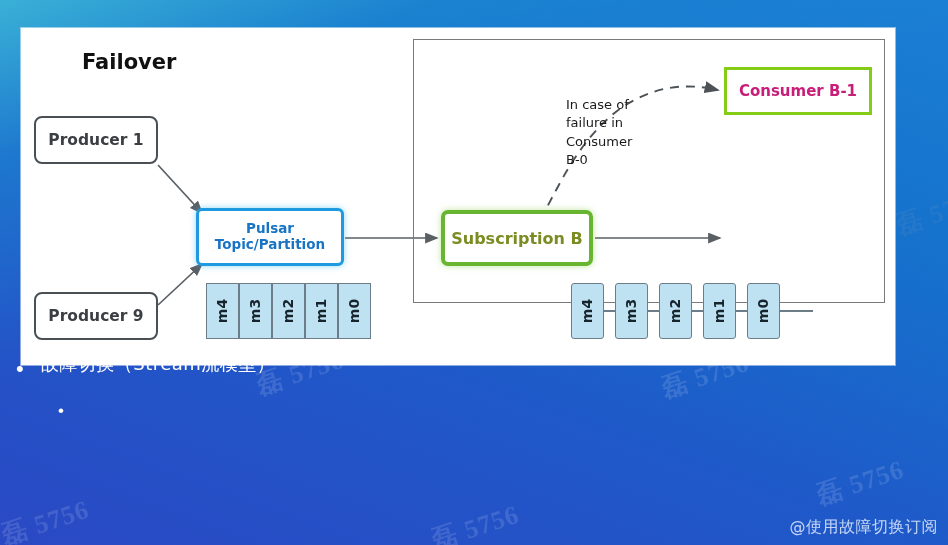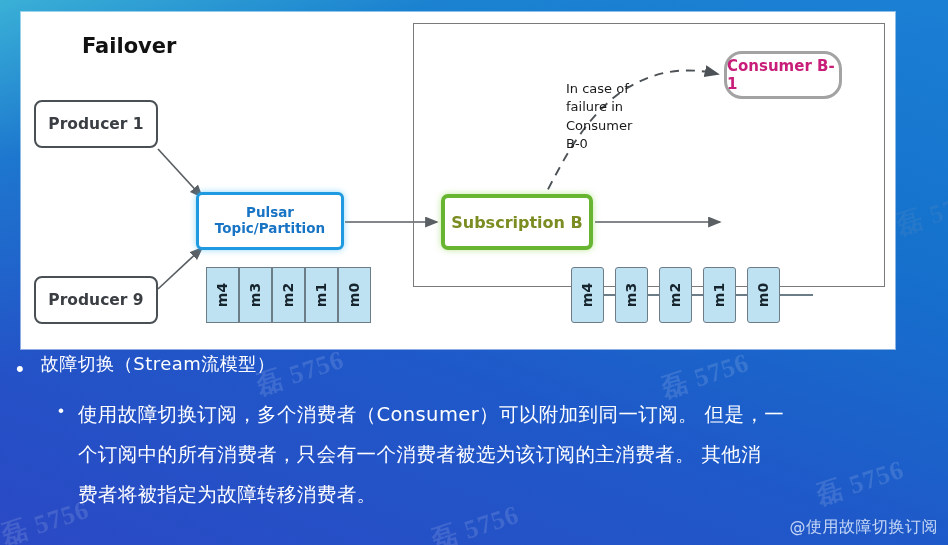--- a/index.html
+++ b/index.html
@@ -16,21 +16,21 @@
   .wm {
     position:absolute; color:rgba(255,255,255,0.13);
     font-size:26px; font-weight:700; transform:rotate(-18deg);
     white-space:nowrap; pointer-events:none; letter-spacing:1px;
     font-family:"Liberation Serif", serif;
   }
   .wm.dk { color:rgba(120,150,185,0.16); }
 
   
   #panel {
-    position:absolute; left:21px; top:12px; width:874px; height:337px;
+    position:absolute; left:21px; top:28px; width:874px; height:337px;
     background:#ffffff; box-shadow:0 0 0 1px rgba(255,255,255,.5);
   }
 
   
   #failover-frame {
     position:absolute; left:392px; top:11px; width:472px; height:264px;
     border:1.6px solid #7a7a7a; background:transparent;
   }
   #failover-title {
     position:absolute; left:61px; top:22px;
@@ -64,22 +64,22 @@
     position:absolute; left:420px; top:182px; width:152px; height:56px;
     border:4px solid #67b531; border-radius:7px; background:#fff;
     display:flex; align-items:center; justify-content:center;
     color:#7a8c22; font-weight:bold; font-size:16px;
     box-shadow:0 0 6px rgba(130,210,60,.5);
     font-family:"DejaVu Sans", sans-serif;
   }
 
   
   .consumer {
-    position:absolute; width:118px; height:48px;
-    border:3px solid #a3a3a3; border-radius:18px; background:#fff;
+    position:absolute; width:148px; height:48px;
+    border:3px solid #84cc16; border-radius:0; background:#fff;
     display:flex; align-items:center; justify-content:center;
     color:#c81d78; font-weight:bold; font-size:15px;
     font-family:"DejaVu Sans", sans-serif;
   }
   #consumer-b1 { left:703px; top:39px; }
   #consumer-b0 { left:703px; top:184px; }
 
   
   #failure-note {
     position:absolute; left:545px; top:68px; width:84px;
@@ -247,21 +247,16 @@
 
 <div id="bullets">
 
   <div class="b1-row">
     <div class="b1-dot">•</div>
     <div class="b1-text">故障切换（Stream流模型）</div>
   </div>
 
   <div class="b2-row">
     <div class="b2-dot">•</div>
-    <div class="b2-lines">
-      <div>使用故障切换订阅，多个消费者（Consumer）可以附加到同一订阅。 但是，一</div>
-      <div>个订阅中的所有消费者，只会有一个消费者被选为该订阅的主消费者。 其他消</div>
-      <div>费者将被指定为故障转移消费者。</div>
-    </div>
   </div>
 
   <div id="site-watermark">@使用故障切换订阅</div>
 </div>
 
 </body></html>

